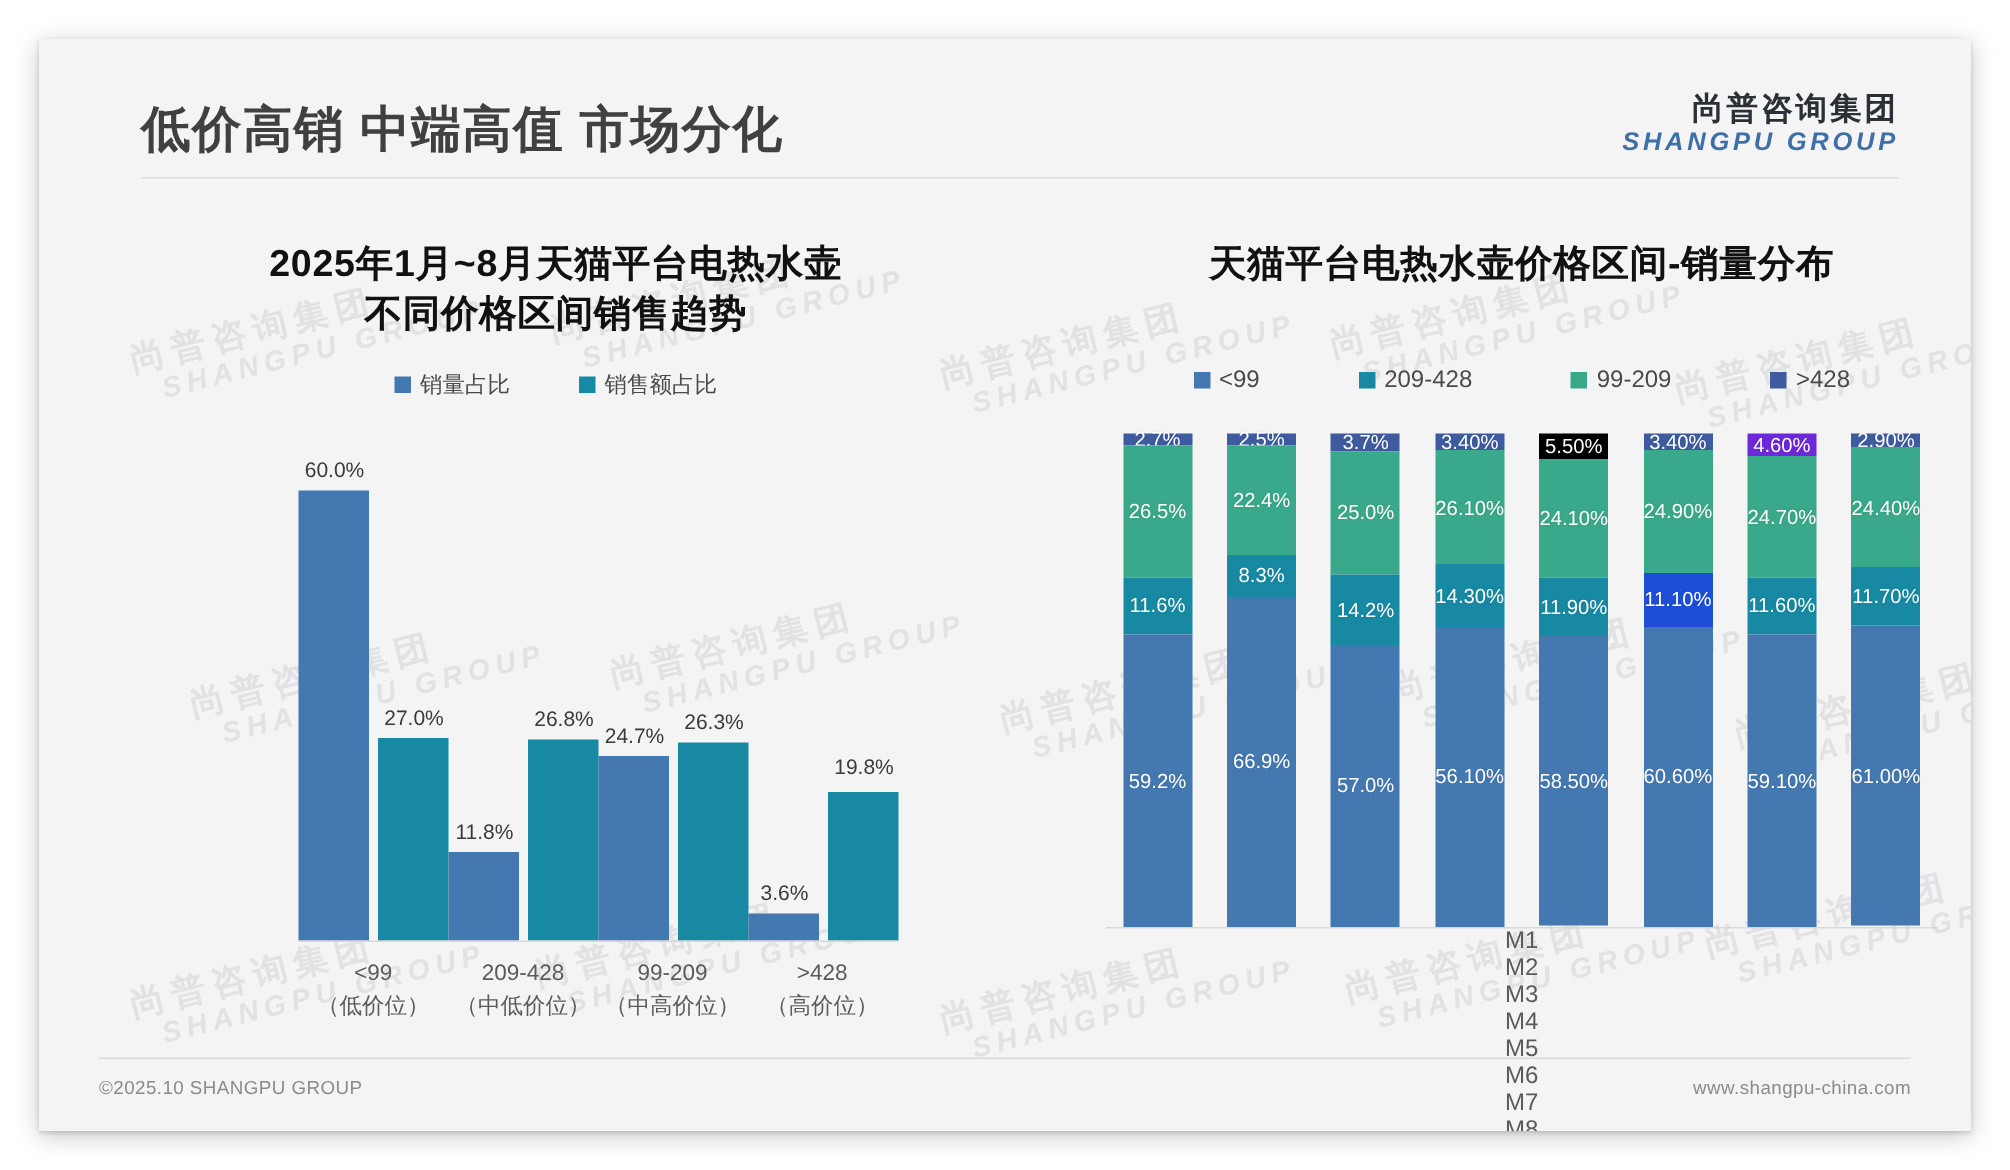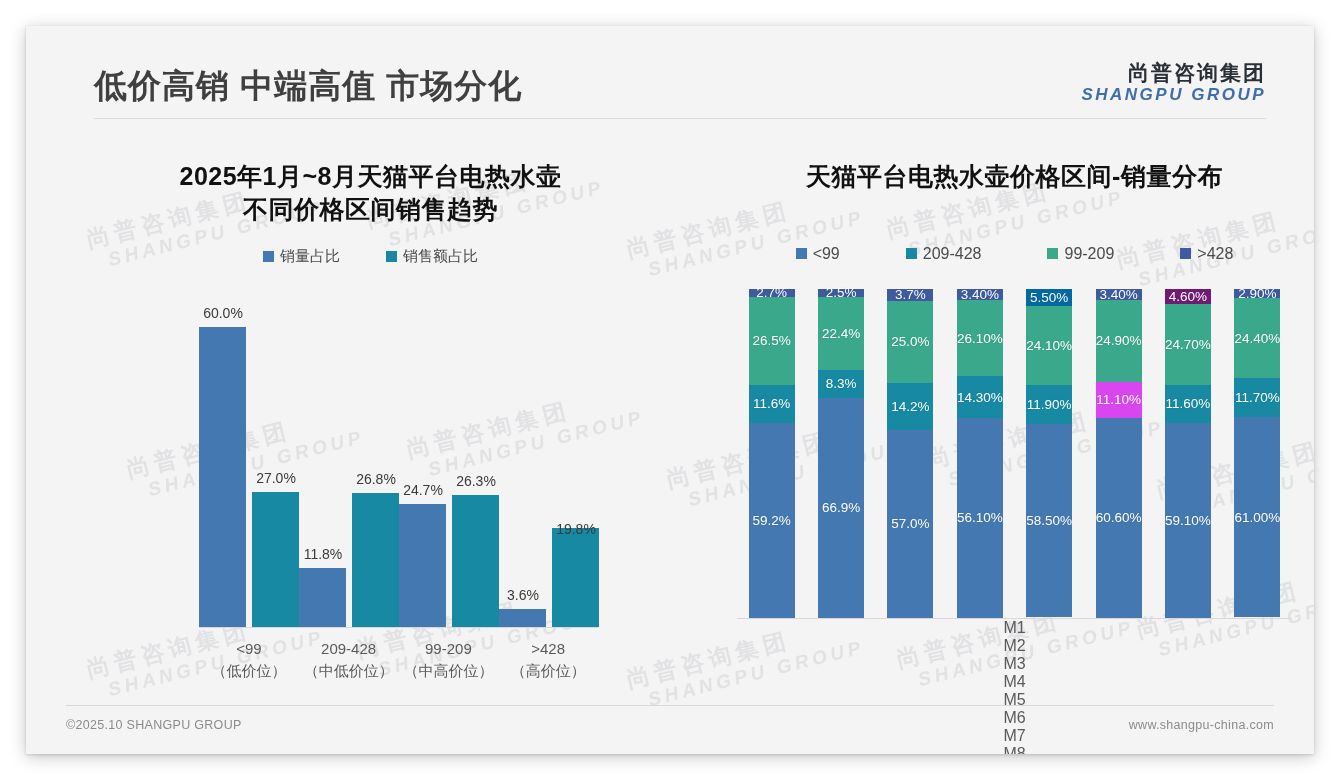--- a/index.html
+++ b/index.html
@@ -204,21 +204,21 @@
                 <div class="bar-lbl" style="bottom: 138px;">26.3%</div>
                 <div class="bar" style="height: 132px; background: rgb(23, 137, 162);"></div>
               </div>
             </div>
             <div class="grp">
               <div class="bar-wrap">
                 <div class="bar-lbl" style="bottom: 24px;">3.6%</div>
                 <div class="bar" style="height: 18px; background: rgb(68, 120, 176);"></div>
               </div>
               <div class="bar-wrap">
-                <div class="bar-lbl" style="bottom: 90px;">19.8%</div>
+                <div class="bar-lbl" style="bottom: 108px;">19.8%</div>
                 <div class="bar" style="height: 99px; background: rgb(23, 137, 162);"></div>
               </div>
             </div>
           </div>
         <div class="axis-left"></div>
         <div class="xlabels" id="xlabLeft">
             <div class="xlab">
               <span>&lt;99</span>
               <span>（低价位）</span>
             </div>
@@ -319,21 +319,21 @@
                 <div class="seg" style="height: 47.19px; background: rgb(23, 137, 162);">
                   <span>14.30%</span>
                 </div>
                 <div class="seg" style="height: 224px; background: rgb(68, 120, 176);">
                   <span>56.10%</span>
                 </div>
               </div>
             </div>
             <div class="col">
               <div class="stack">
-                <div class="seg" style="height: 18.15px; background: #0369a1;">
+                <div class="seg" style="height: 18.15px; background: #000000;">
                   <span>5.50%</span>
                 </div>
                 <div class="seg" style="height: 79.53px; background: rgb(58, 168, 138);">
                   <span>24.10%</span>
                 </div>
                 <div class="seg" style="height: 39.27px; background: rgb(23, 137, 162);">
                   <span>11.90%</span>
                 </div>
                 <div class="seg" style="height: 196px; background: rgb(68, 120, 176);">
                   <span>58.50%</span>
@@ -341,31 +341,31 @@
               </div>
             </div>
             <div class="col">
               <div class="stack">
                 <div class="seg" style="height: 11.22px; background: rgb(61, 91, 158);">
                   <span>3.40%</span>
                 </div>
                 <div class="seg" style="height: 82.17px; background: rgb(58, 168, 138);">
                   <span>24.90%</span>
                 </div>
-                <div class="seg" style="height: 36.63px; background: #d946ef;">
+                <div class="seg" style="height: 36.63px; background: #1d4ed8;">
                   <span>11.10%</span>
                 </div>
                 <div class="seg" style="height: 199.98px; background: rgb(68, 120, 176);">
                   <span>60.60%</span>
                 </div>
               </div>
             </div>
             <div class="col">
               <div class="stack">
-                <div class="seg" style="height: 15.18px; background: #701a75;">
+                <div class="seg" style="height: 15.18px; background: #6d28d9;">
                   <span>4.60%</span>
                 </div>
                 <div class="seg" style="height: 81.51px; background: rgb(58, 168, 138);">
                   <span>24.70%</span>
                 </div>
                 <div class="seg" style="height: 38.28px; background: rgb(23, 137, 162);">
                   <span>11.60%</span>
                 </div>
                 <div class="seg" style="height: 195.03px; background: rgb(68, 120, 176);">
                   <span>59.10%</span>

